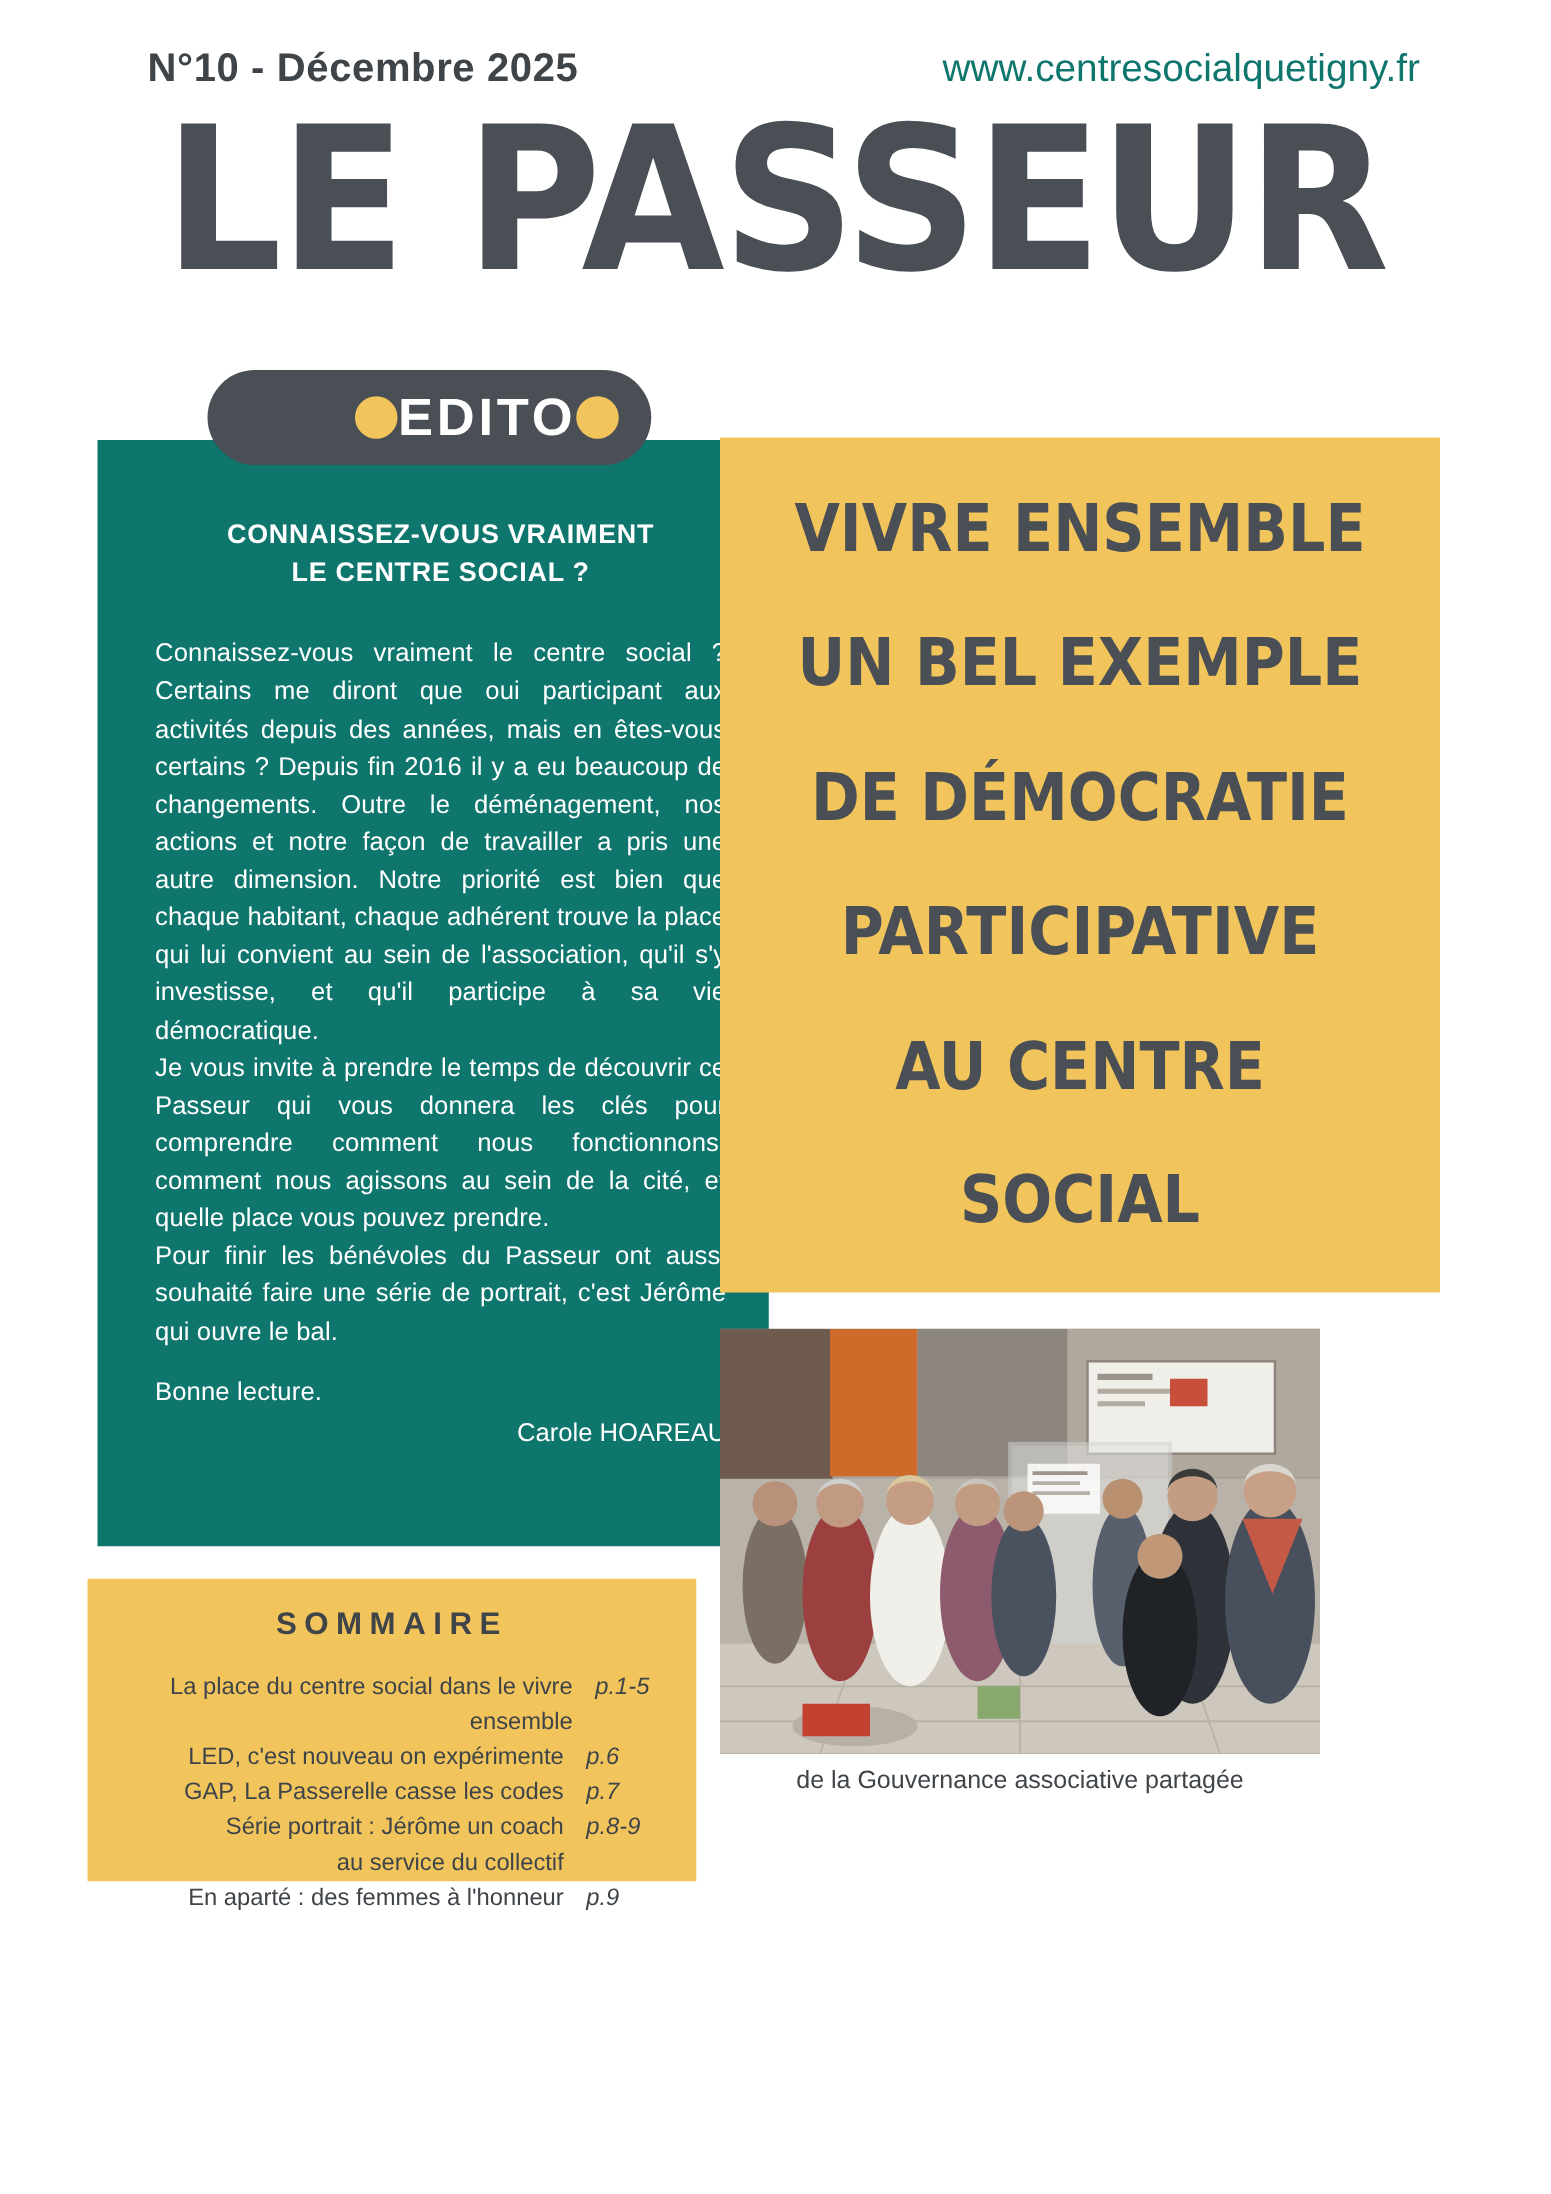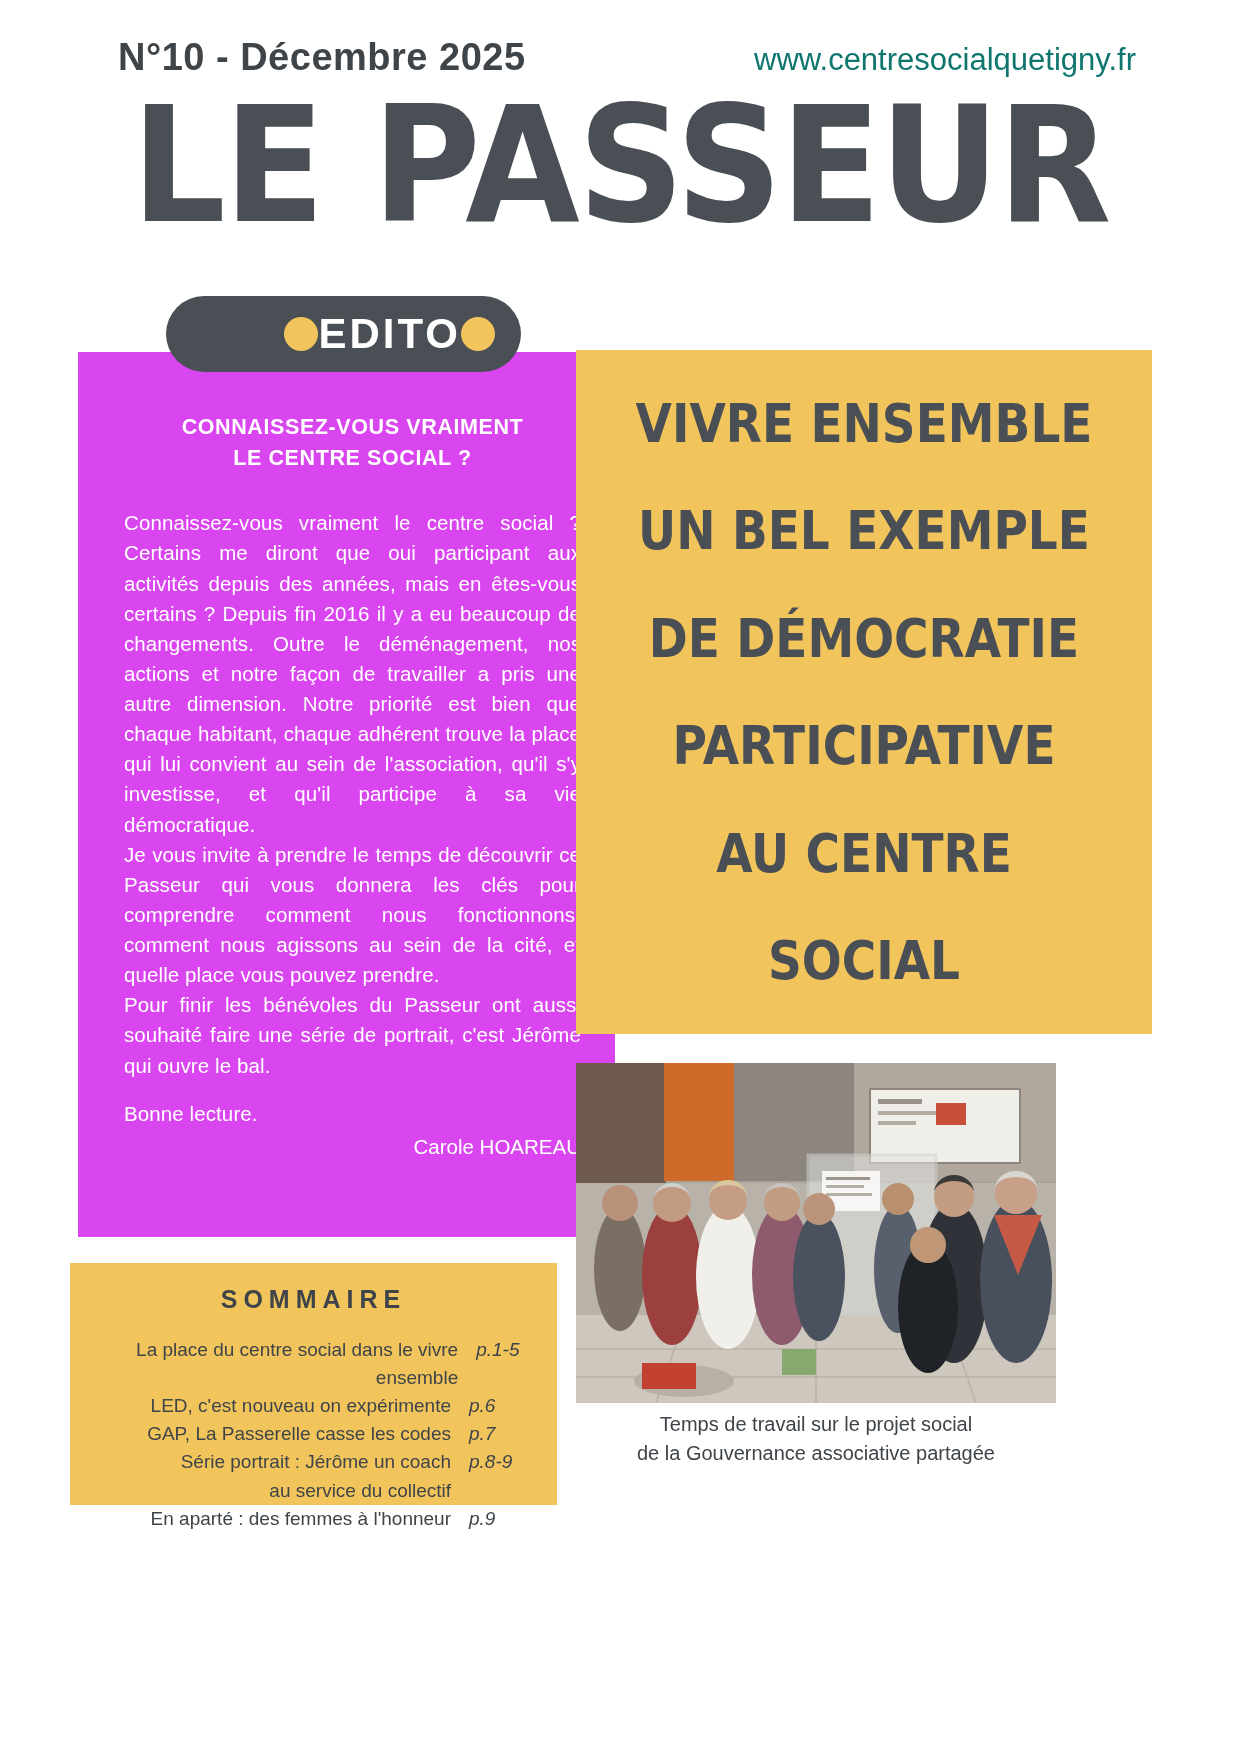--- a/index.html
+++ b/index.html
@@ -23,21 +23,21 @@
     left: 0;
     width: 1241px;
   }
   .issue-line {
     display: flex;
     align-items: baseline;
     justify-content: space-between;
     padding: 0 105px 0 118px;
   }
   .issue-number {
-    font-size: 38px;
+    font-size: 32px;
     font-weight: bold;
     color: #3f4449;
     letter-spacing: 0.5px;
   }
   .website {
     font-size: 31px;
     color: #0f766e;
     letter-spacing: 0px;
   }
   .title-main {
@@ -81,21 +81,21 @@
     letter-spacing: 3px;
   }
 
   
   .edito-box {
     position: absolute;
     top: 352px;
     left: 78px;
     width: 537px;
     height: 885px;
-    background: #d946ef;
+    background: #0f766e;
     box-sizing: border-box;
     padding: 60px 34px 20px 46px;
   }
   .edito-head {
     color: #ffffff;
     font-size: 21.5px;
     font-weight: bold;
     letter-spacing: 0.6px;
     text-align: center;
     line-height: 1.45;
@@ -307,21 +307,20 @@
       <circle cx="352" cy="182" r="18" fill="#c09877"></circle>
     </g>
 
     <ellipse cx="108" cy="318" rx="50" ry="16" fill="#b7b0a6"></ellipse>
     <path d="M66 300 h54 v26 h-54 z" fill="#c2422f"></path>
     <rect x="206" y="286" width="34" height="26" fill="#89a86e"></rect>
   </svg>
 </div>
 
 <div class="caption">
-  <div>Temps de travail sur le projet social</div>
   <div>de la Gouvernance associative partagée</div>
 </div>
 
 <div class="sommaire-box">
   <div class="sommaire-title">SOMMAIRE</div>
 
   <div class="sommaire-row">
     <span class="sommaire-label">La place du centre social dans le vivre ensemble</span>
     <span class="sommaire-page">p.1-5</span>
   </div>

